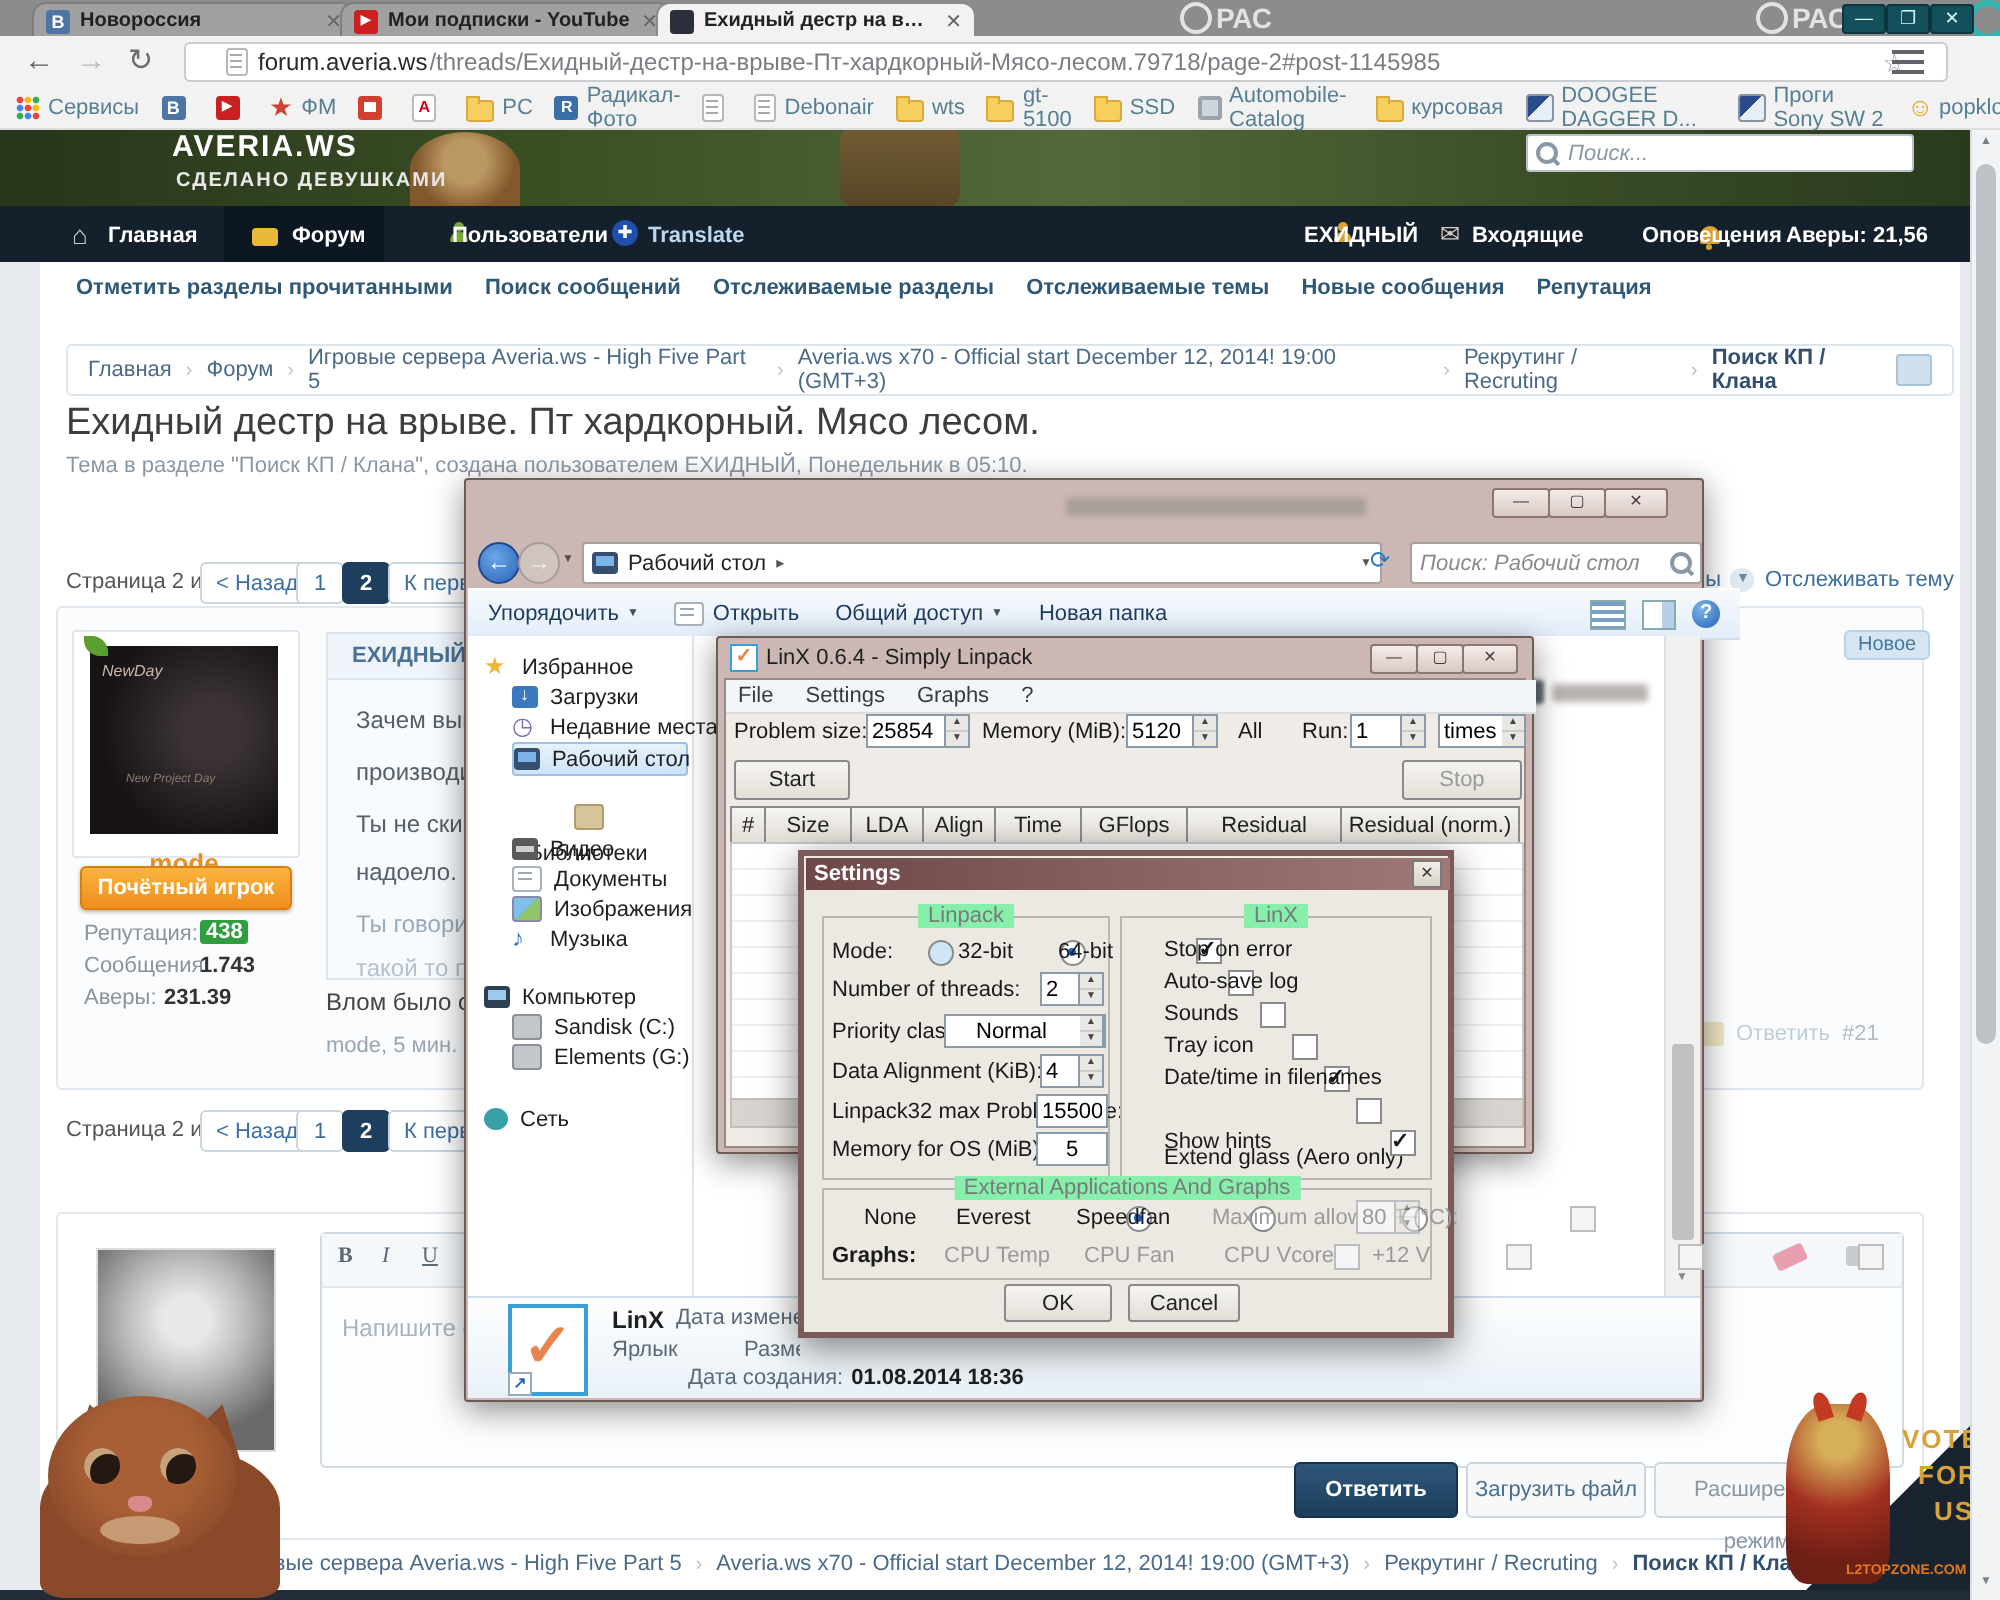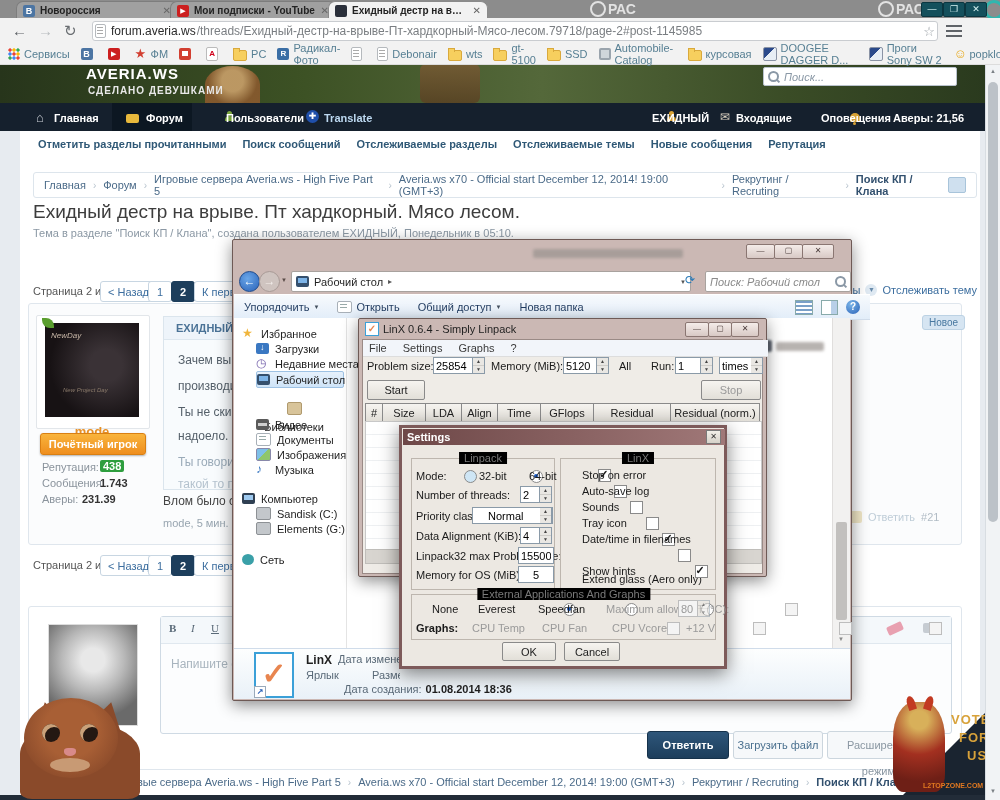--- a/index.html
+++ b/index.html
@@ -15,21 +15,21 @@
   .theme-ring{width:12px;height:12px;border:2px solid rgba(255,255,255,.75);border-radius:50%;}
   .tab{top:1px;height:17px;border-radius:7px 7px 0 0;display:flex;align-items:center;padding:0 6px;gap:5px;z-index:2;}
   .tab.inactive{background:#a0a0a0;border:1px solid #7d7d7d;border-bottom:none;}
   .tab.active{background:#f2f2f2;border:1px solid #8a8a8a;border-bottom:none;}
   .tab .t-label{font-size:10px;color:#222;overflow:hidden;text-overflow:ellipsis;white-space:nowrap;flex:1;font-weight:bold;}
   .tab .t-close{color:#666;font-size:10px;}
   .winbtn{top:2px;width:20px;height:13px;background:#14505c;border:1px solid #0b3640;color:#d6f2f2;
     font-size:9px;line-height:12px;text-align:center;border-radius:2px;}
   .btoolbar{left:0;top:18px;width:1000px;height:26px;background:#f2f2f2;z-index:20;border-bottom:1px solid #e0e0e0;}
   .navarrow{font-size:15px;line-height:15px;}
-  .urlbar{left:92px;top:3px;width:840px;height:18px;background:#fff;border:1px solid #c9ccd0;border-radius:3px;display:flex;align-items:center;padding:0 2px;gap:5px;justify-content:flex-end;}
+  .urlbar{left:92px;top:3px;width:840px;height:18px;background:#fff;border:1px solid #c9ccd0;border-radius:3px;display:flex;align-items:center;padding:0 20px;gap:5px;justify-content:flex-end;}
   .bbar{left:0;top:44px;width:1000px;height:20px;background:#f2f2f2;z-index:20;display:flex;align-items:center;padding-left:8px;gap:11px;border-bottom:1px solid #dcdcdc;}
   .bm{display:flex;align-items:center;gap:4px;color:#567f93;font-size:11px;}
   .bmi{width:12px;height:12px;display:inline-block;border-radius:2px;position:relative;flex:none;}
   .bmi-apps{background:
      radial-gradient(circle at 2px 2px,#e94335 1.4px,transparent 1.9px),
      radial-gradient(circle at 6px 2px,#fabb05 1.4px,transparent 1.9px),
      radial-gradient(circle at 10px 2px,#34a853 1.4px,transparent 1.9px),
      radial-gradient(circle at 2px 6px,#4285f4 1.4px,transparent 1.9px),
      radial-gradient(circle at 6px 6px,#e94335 1.4px,transparent 1.9px),
      radial-gradient(circle at 10px 6px,#fabb05 1.4px,transparent 1.9px),
@@ -82,21 +82,21 @@
   .spin i:first-child{border-bottom:1px solid #cfcdc9;}
   .cb{width:11px;height:11px;border:1px solid #8a8a8a;background:#fff;display:inline-block;position:relative;flex:none;}
   .cb.on::after{content:"✓";position:absolute;left:0;top:-2px;font-size:11px;font-weight:bold;color:#1a1a1a;}
   .cb.dis{border-color:#bdbdbd;background:#f4f4f4;}
   .rd{width:11px;height:11px;border:1px solid #8a8a8a;border-radius:50%;background:#fff;display:inline-block;position:relative;flex:none;}
   .rd.on::after{content:"";position:absolute;left:3px;top:3px;width:4px;height:4px;border-radius:50%;background:#1b5cc7;}
   .rd.lite{background:#cfe6f5;}
   .btnc{background:linear-gradient(#f6f4f0,#e2dfd8);border:1px solid #8a8a8a;border-radius:2px;
      font-size:11px;display:flex;align-items:center;justify-content:center;color:#222;}
   .grp{border:1px solid #bdb6ae;position:absolute;}
-  .grp-label{position:absolute;top:-7px;left:50%;transform:translateX(-50%);background:#000000;padding:0 5px;color:#7a7a7a;font-size:11px;white-space:nowrap;text-align:right;}
+  .grp-label{position:absolute;top:-7px;left:50%;transform:translateX(-50%);background:#86efac;padding:0 5px;color:#7a7a7a;font-size:11px;white-space:nowrap;text-align:right;}
   .dlg-label{font-size:11px;color:#1a1a1a;white-space:nowrap;}
   .dis-tx{color:#9a9a9a !important;}
   .blurbar{background:#9a938f;border-radius:2px;filter:blur(1.5px);opacity:.7;}
 
   .sb-item{display:flex;align-items:center;gap:6px;height:15px;font-size:11px;color:#1f1f1f;padding-left:0;white-space:nowrap;}
   .ic{width:13px;height:11px;display:inline-block;border-radius:2px;flex:none;position:relative;}
   .ic-star{background:none;color:#f0b53c;font-size:12px;line-height:11px;}
   .ic-dl{background:#3a78c2;}.ic-dl::after{content:"↓";position:absolute;left:4px;top:-1px;color:#fff;font-size:9px;}
   .ic-recent{background:none;color:#7d6bb0;font-size:12px;line-height:11px;}
   .ic-desktop{background:#35506e;}.ic-desktop::after{content:"";position:absolute;left:2px;top:2px;width:9px;height:5px;background:#7db4e8;}

